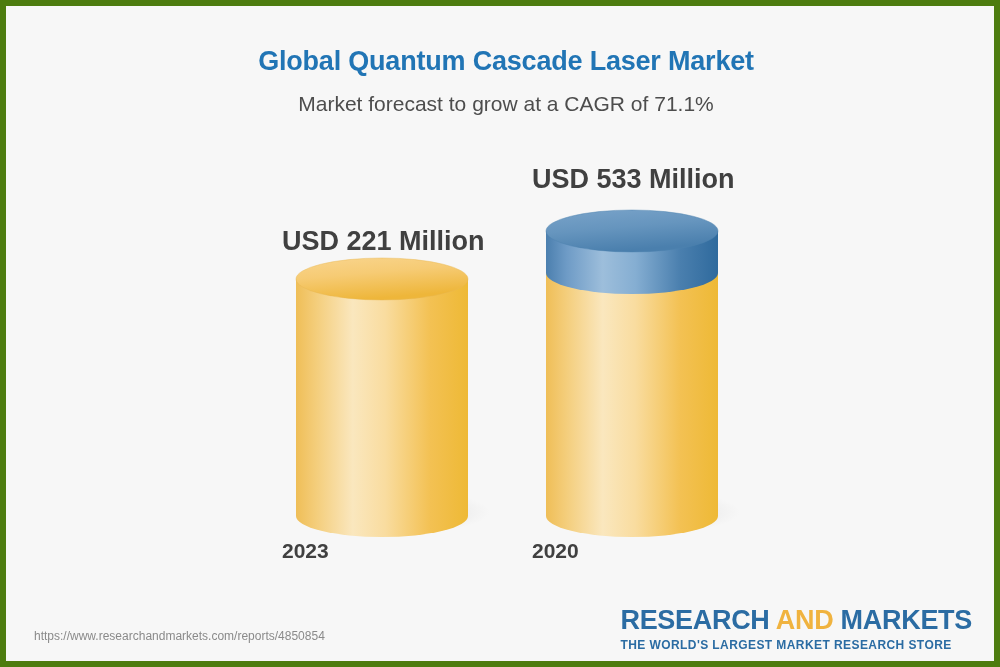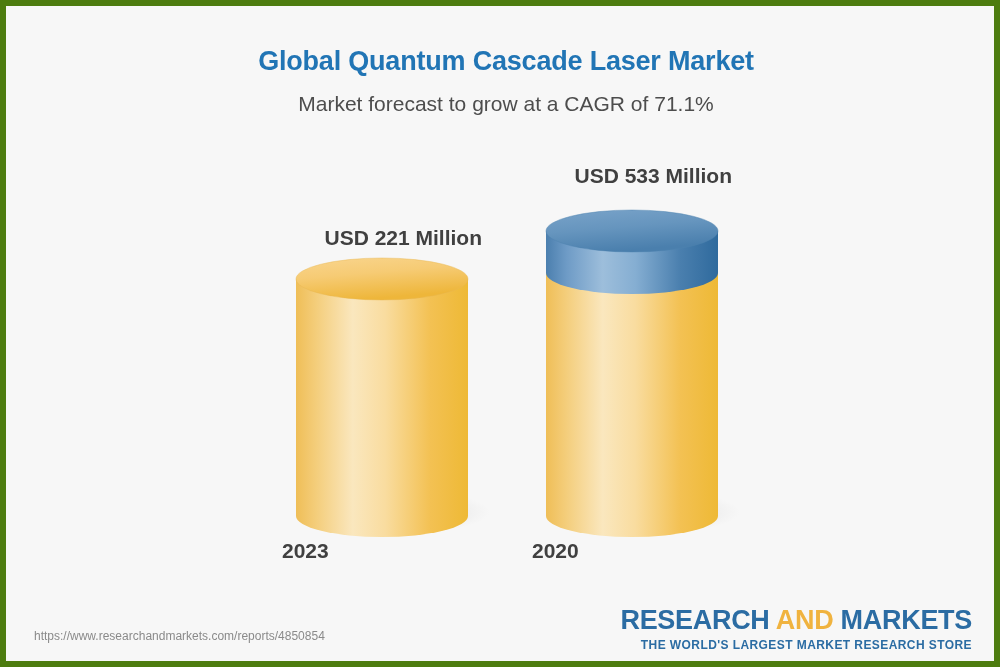--- a/index.html
+++ b/index.html
@@ -48,22 +48,22 @@
   #plot {
     position: absolute;
     left: 0;
     top: 0;
     width: 1000px;
     height: 600px;
   }
 
   .value-label {
     position: absolute;
-    text-align: right;
-    font-size: 21px;
+    text-align: left;
+    font-size: 27px;
     font-weight: bold;
     color: #404040;
     white-space: nowrap;
   }
 
   .cat-label {
     position: absolute;
     text-align: left;
     font-size: 21px;
     font-weight: bold;
@@ -78,21 +78,21 @@
     top: 623px;
     font-size: 12px;
     color: #8a8a8a;
     white-space: nowrap;
   }
 
   #brand {
     position: absolute;
     right: 22px;
     top: 601px;
-    text-align: right;
+    text-align: left;
     line-height: 1;
   }
   #brand-name {
     font-size: 27px;
     font-weight: bold;
     letter-spacing: -0.3px;
     white-space: nowrap;
   }
   #brand-name .bw { color: #2b6ca3; }
   #brand-name .gw { color: #f0b33f; }

